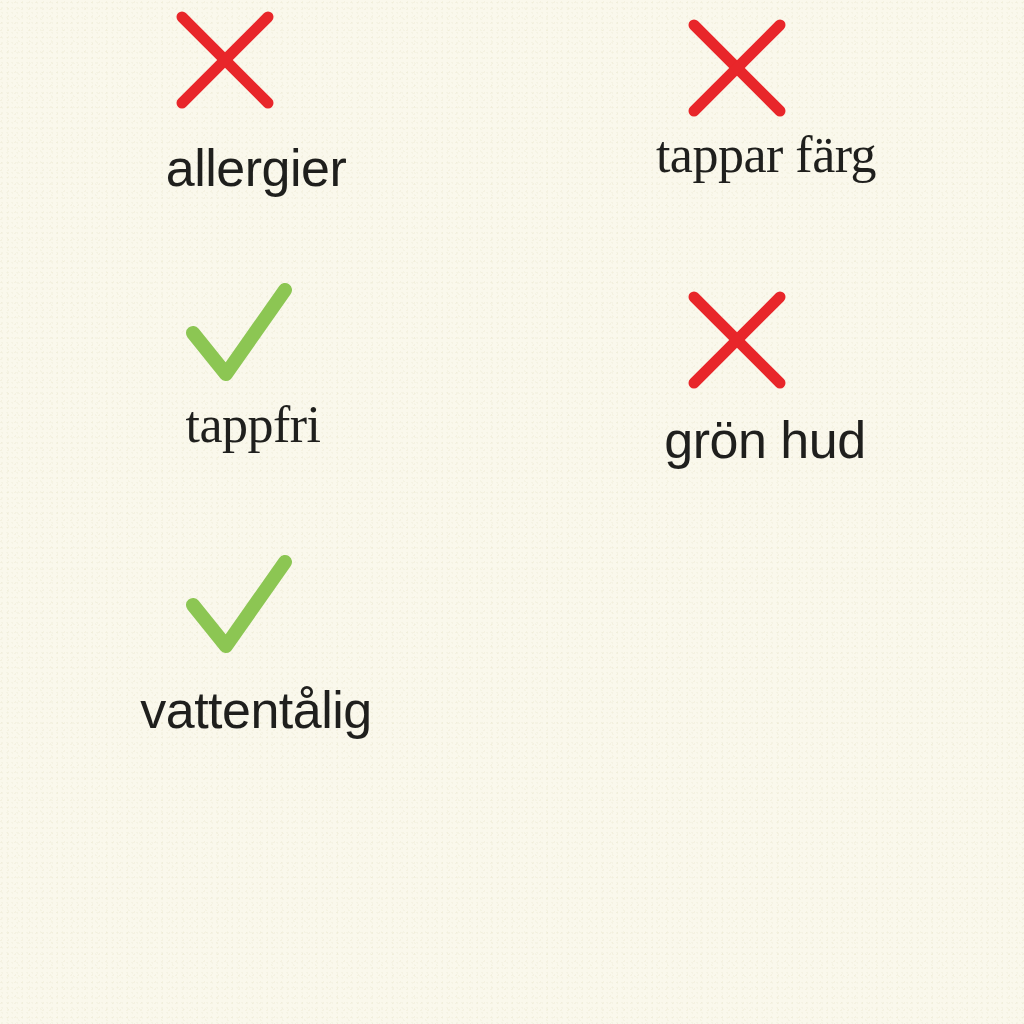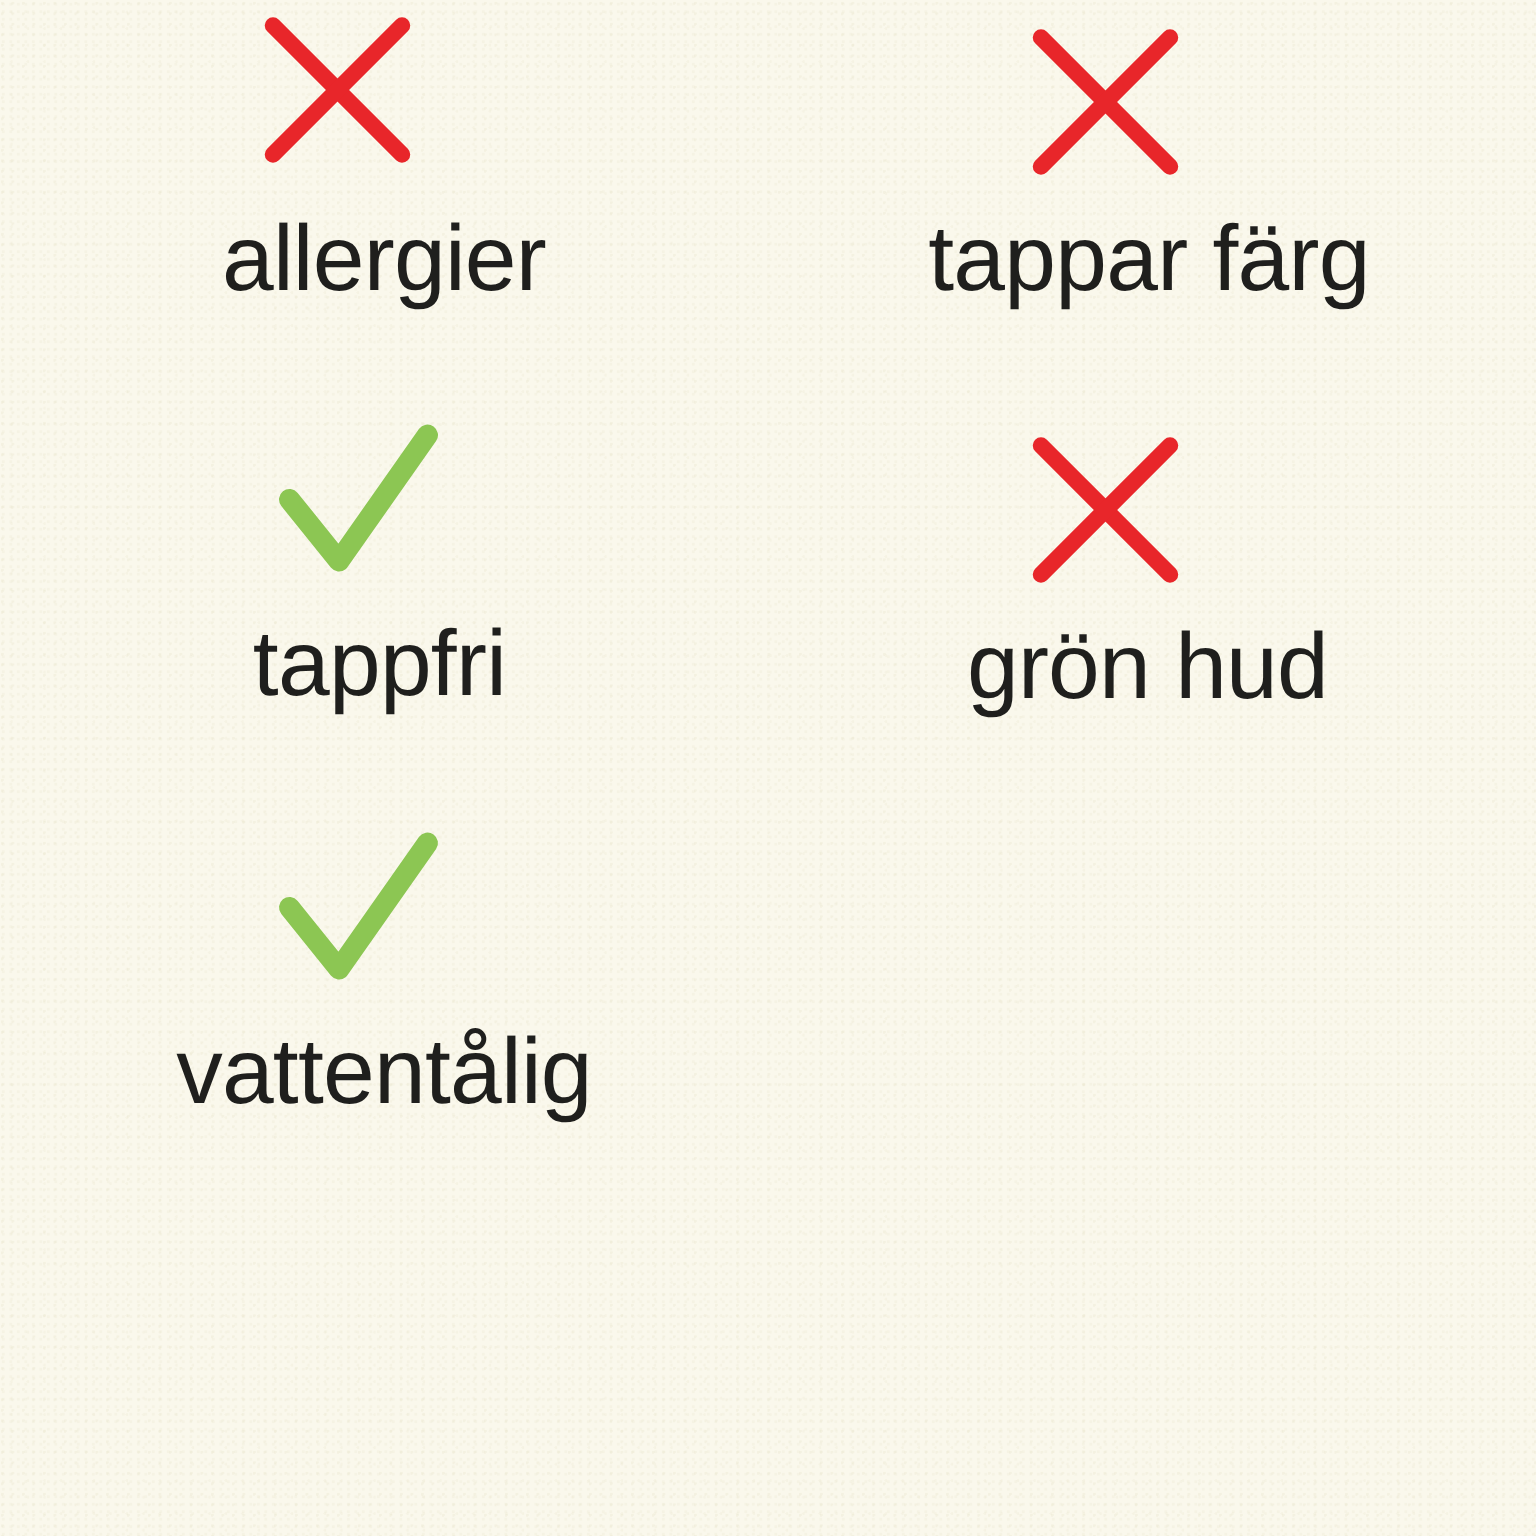--- a/index.html
+++ b/index.html
@@ -53,32 +53,32 @@
     height: 120px;
     display: block;
   }
   .icon-wrap svg { display: block; width: 100%; height: 100%; }
 
   
   .label {
     color: #1f1f1d;
     font-family: "Liberation Sans", sans-serif;
     font-weight: 400;
-    font-size: 62px;
+    font-size: 52px;
     line-height: 1;
     letter-spacing: -0.5px;
     white-space: nowrap;
   }
 
   
   .r1 .icon-wrap { margin-top: 0px; }
   .r1 .label     { margin-top: 22px; }
 
   .r2 .icon-wrap { margin-top: 8px; }
-  .r2 .label     { margin-top: 14px; }
+  .r2 .label     { margin-top: 1px; font-family: Liberation Serif, serif; }
 
   .r3 .icon-wrap { margin-top: 10px; }
   .r3 .label     { margin-top: 14px; }
 
   
   .col-neg .icon-wrap { margin-right: 62px; }
   .col-pos .icon-wrap { margin-right: 34px; }
 
   .col-neg.r1 .label { margin-left: 0px; }
   .col-pos.r1 .label { margin-left: 4px; }

